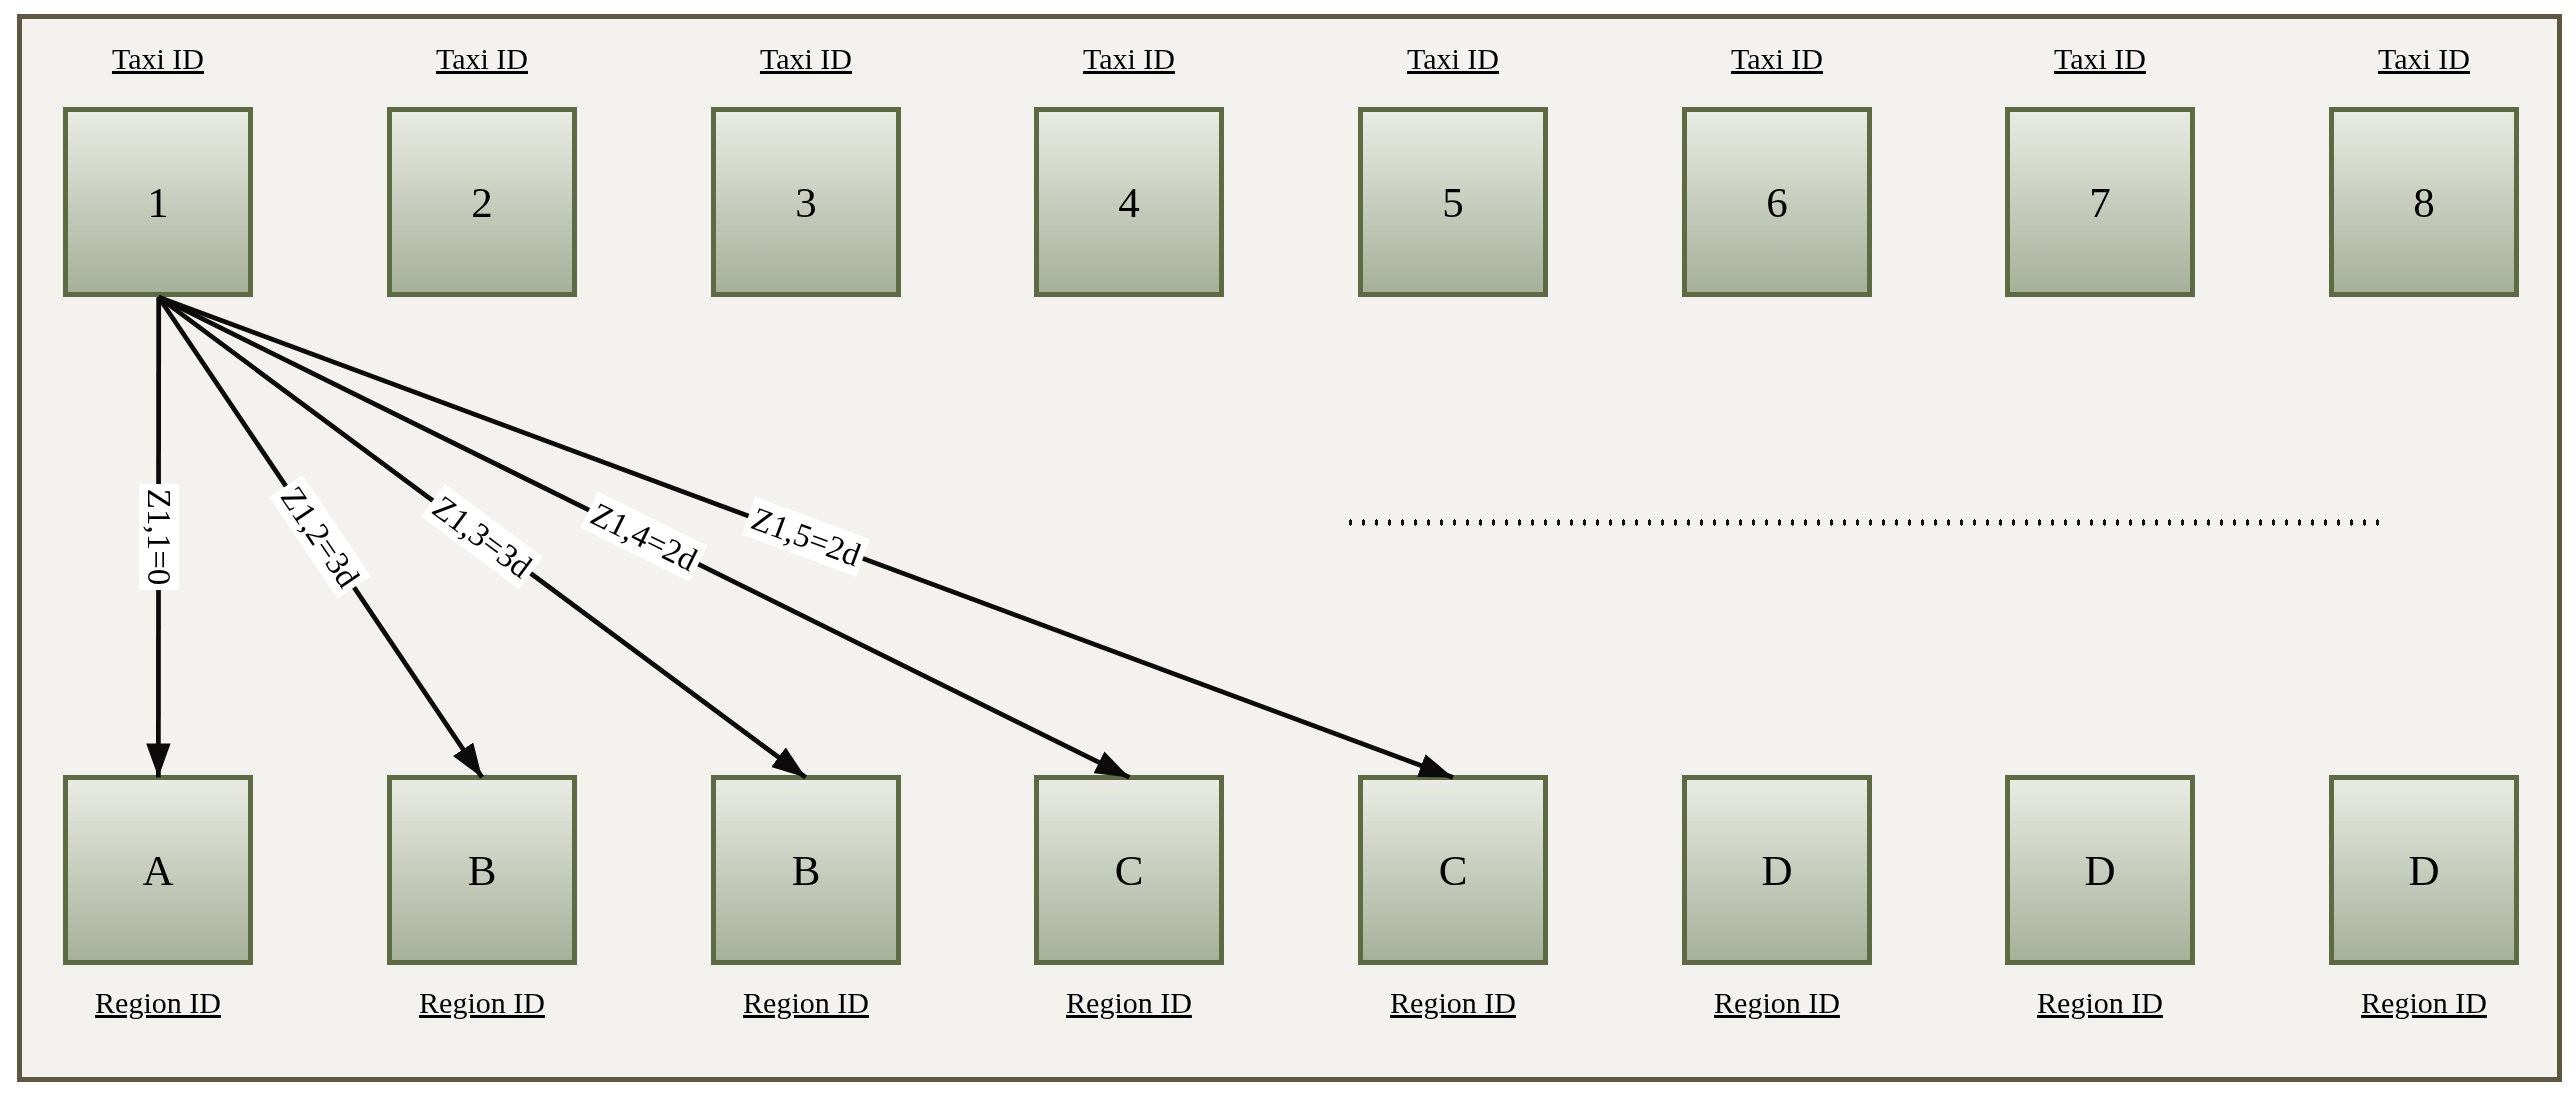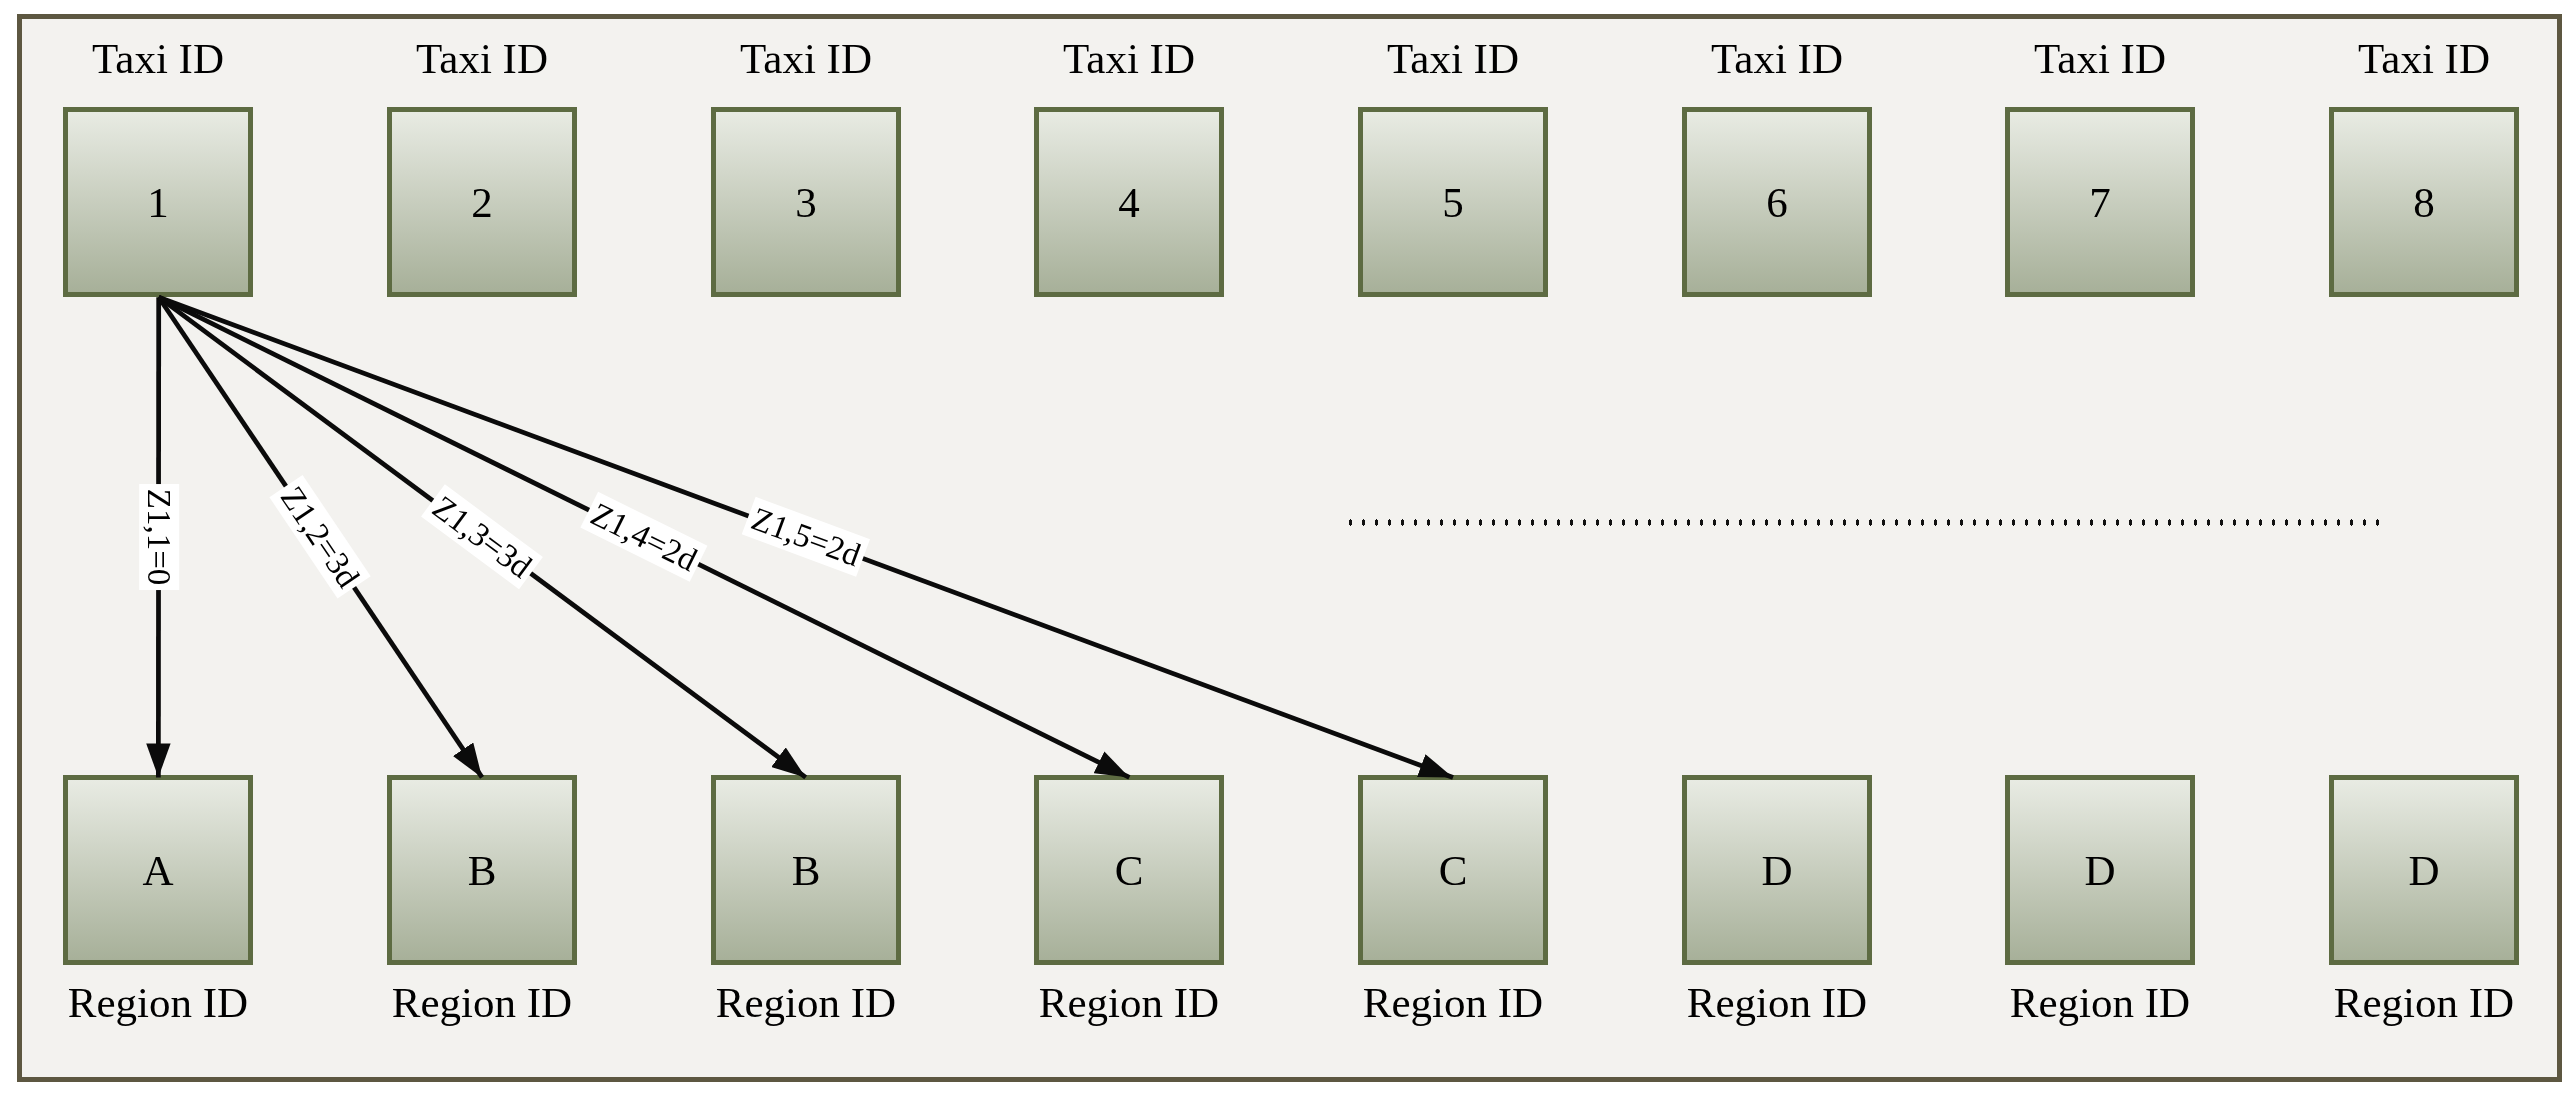--- a/index.html
+++ b/index.html
@@ -24,21 +24,21 @@
   }
   .canvas{position:absolute;left:0;top:0;width:2576px;height:1097px;}
   .frame{
     position:absolute;left:17px;top:14.2px;width:2545px;height:1068px;
     border:5.4px solid var(--frame-border);
     background:var(--panel-bg);
   }
   .cell-label{
     position:absolute;height:52px;width:244px;
     display:flex;align-items:center;justify-content:center;
-    font-size:43px;line-height:52px;white-space:nowrap;
+    font-size:30px;line-height:52px;white-space:nowrap;text-decoration:underline;
   }
   .node-box{
     position:absolute;width:190px;height:190px;
     border:5.4px solid var(--box-border);
     background:linear-gradient(to bottom,var(--box-top) 0%,var(--box-bottom) 100%);
     display:flex;align-items:center;justify-content:center;
     font-size:43px;
   }
   #arrow-svg{position:absolute;left:0;top:0;width:2576px;height:1097px;pointer-events:none;}
   .arrow-label{

